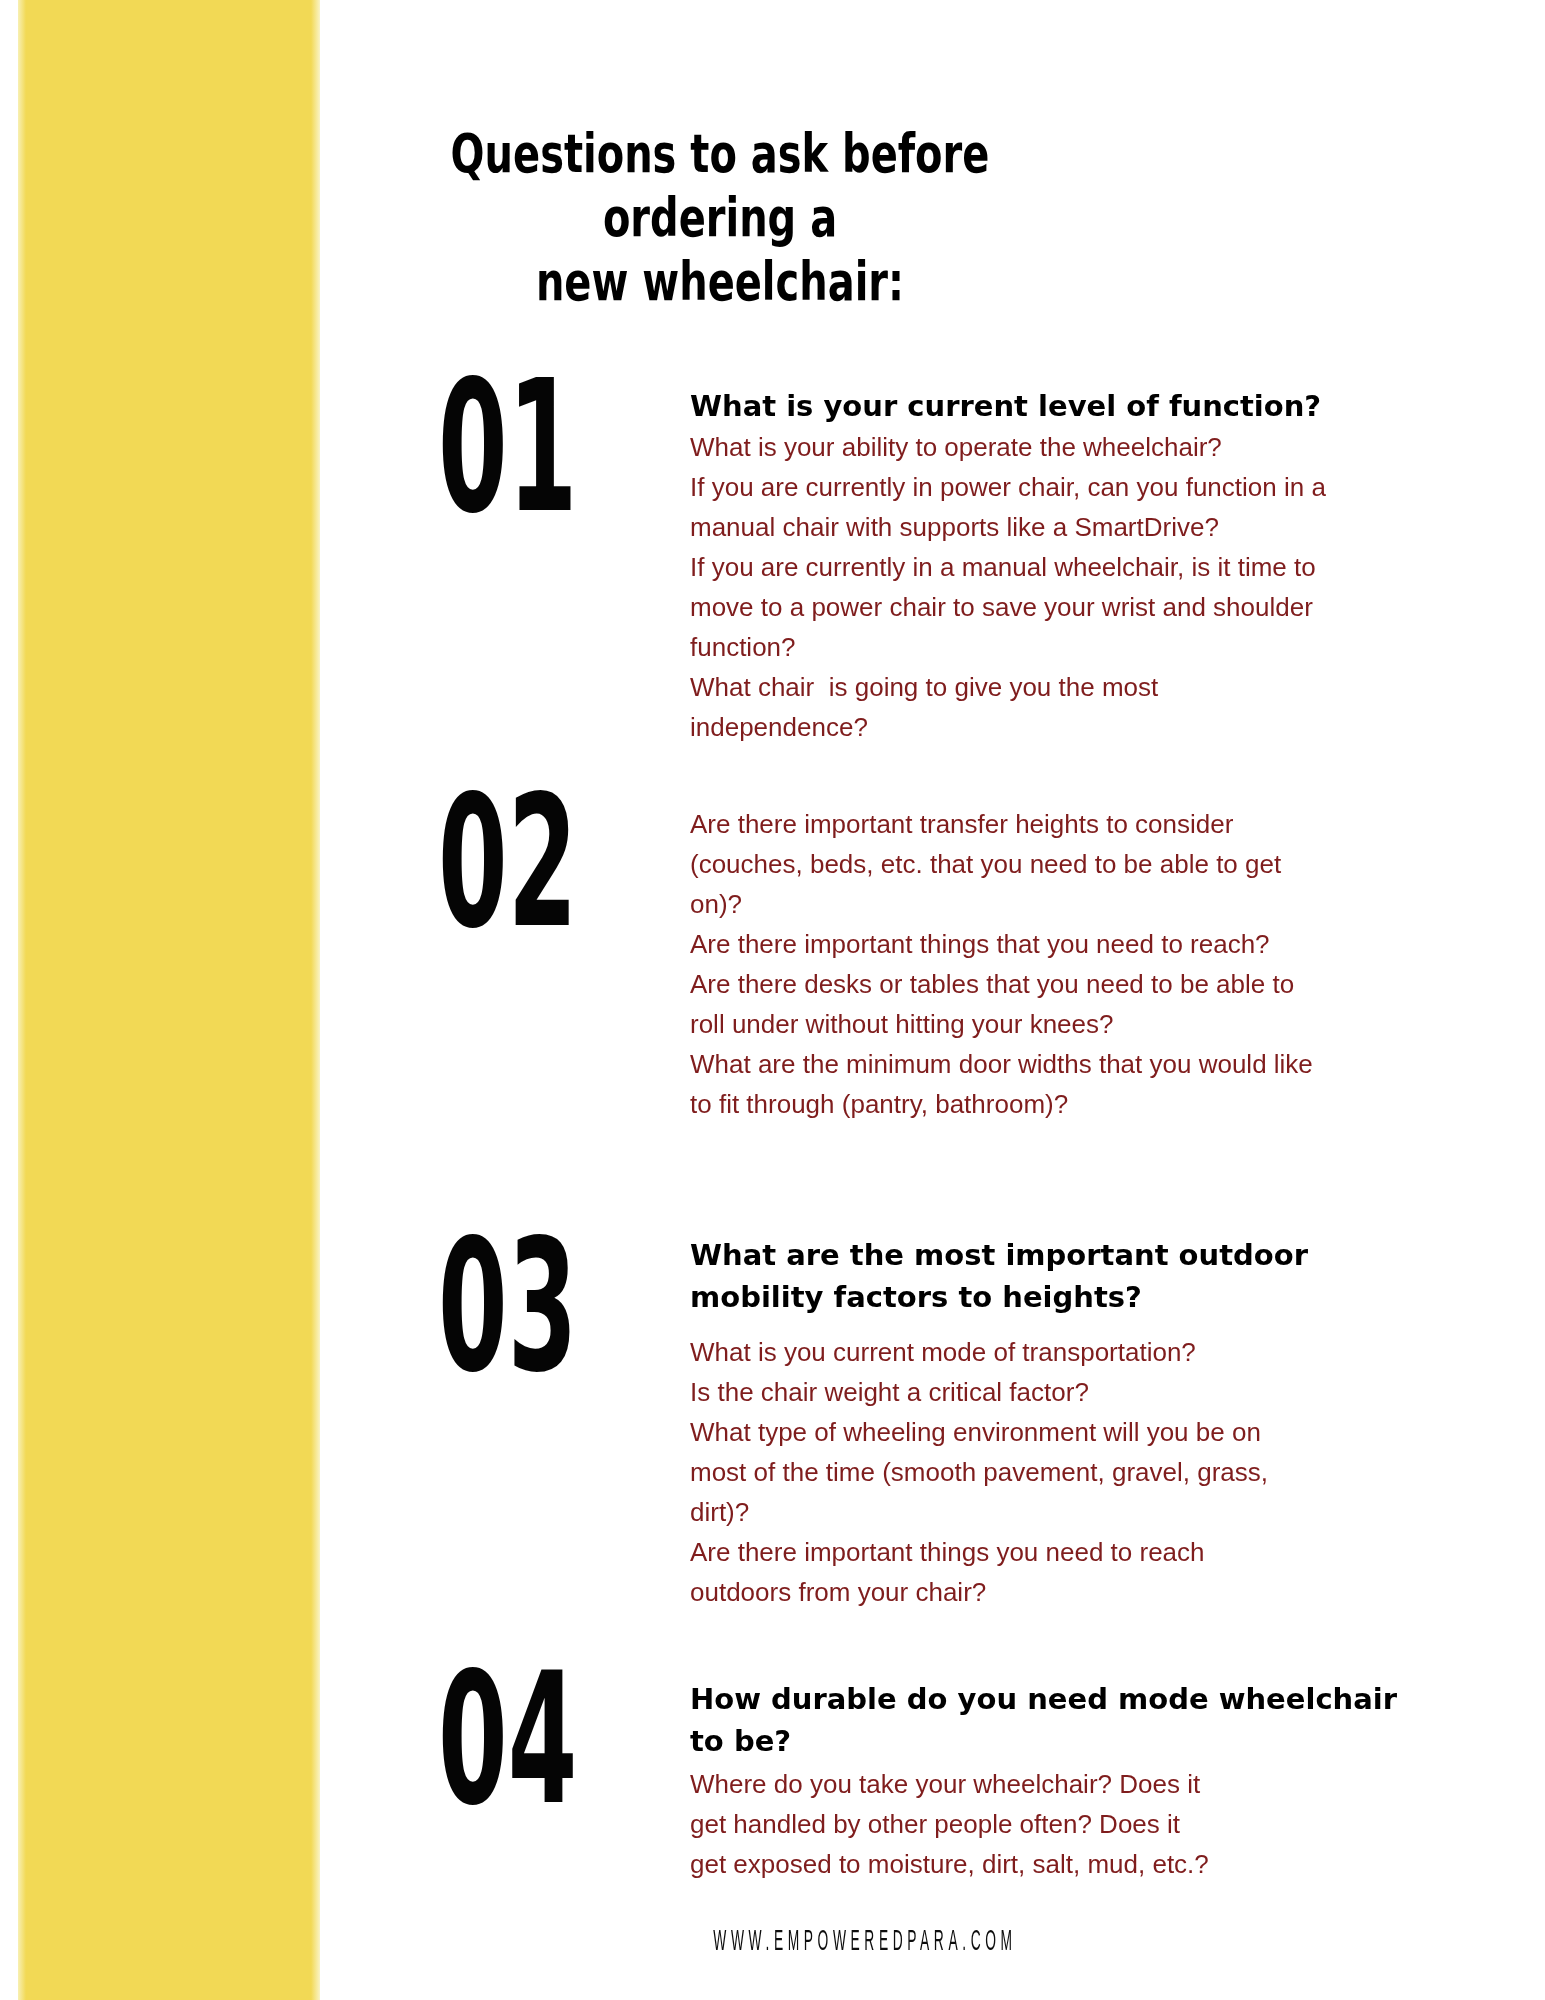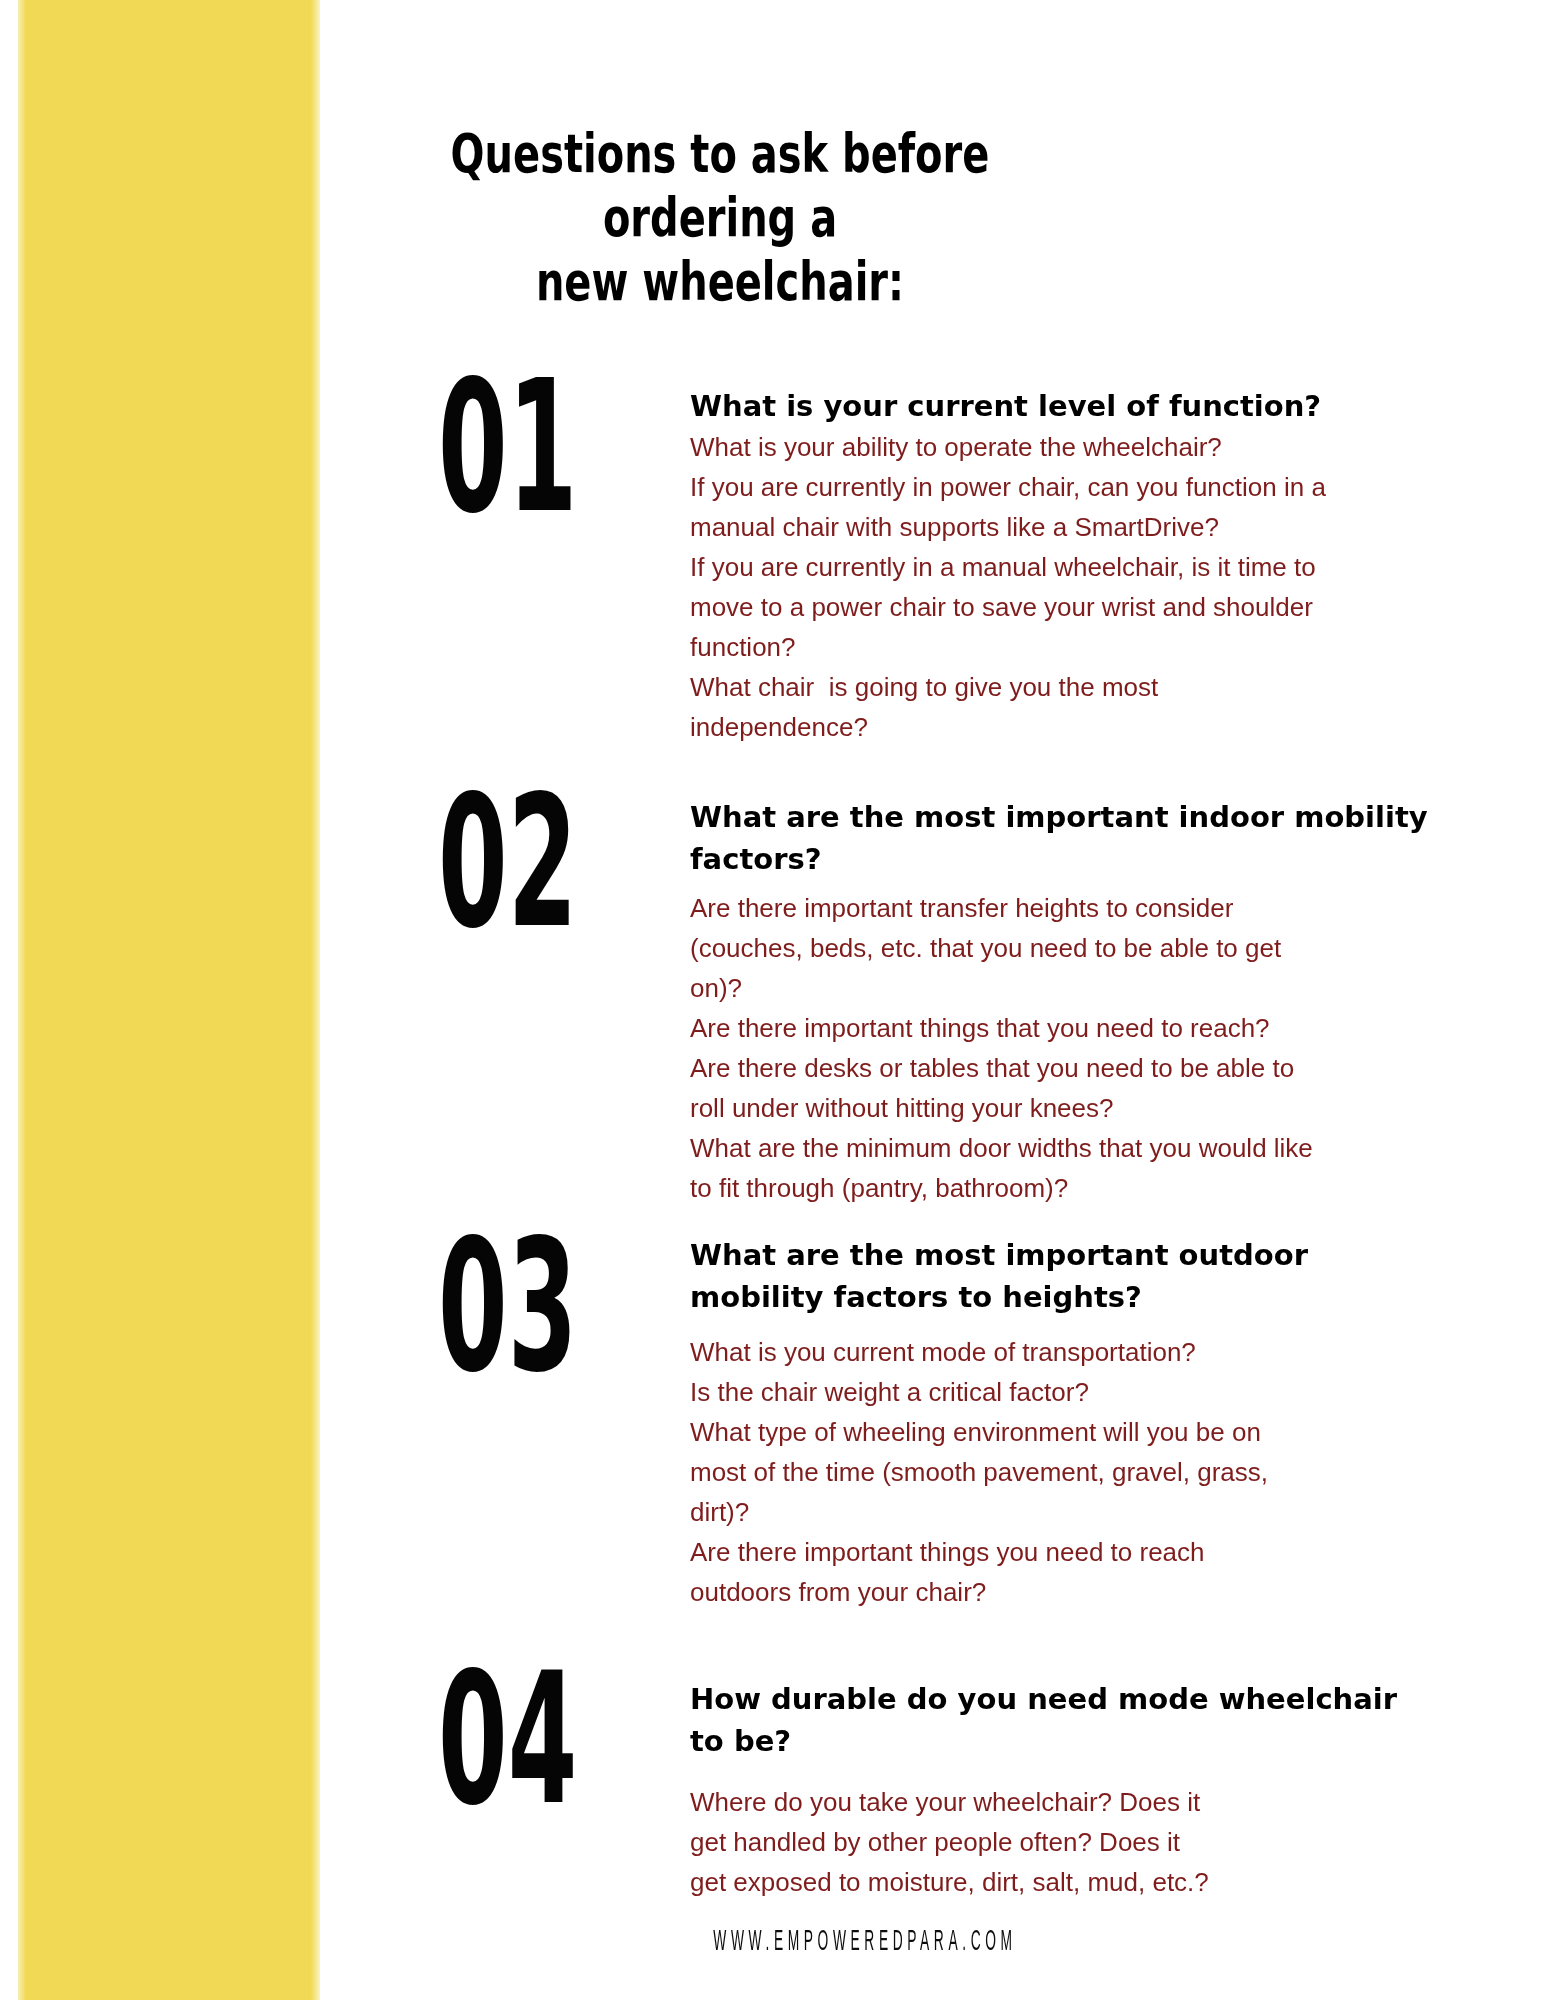--- a/index.html
+++ b/index.html
@@ -48,21 +48,21 @@
   .sec-body {
     font-family:"Liberation Sans", sans-serif;
     font-size:26px; line-height:40px;
     color:#7f1d1d;
     white-space:pre-wrap;
   }
   
   #sec1 { top:381px; } #sec1 .num { top:-2px; } #sec1 .sec-body { margin-top:0; }
   #sec2 { top:792px; } #sec2 .num { top:2px;  } #sec2 .sec-body { margin-top:8px; }
   #sec3 { top:1230px;} #sec3 .num { top:8px;  } #sec3 .sec-body { margin-top:14px; }
-  #sec4 { top:1674px;} #sec4 .num { top:-3px; } #sec4 .sec-body { margin-top:20px; }
+  #sec4 { top:1674px;} #sec4 .num { top:-3px; } #sec4 .sec-body { margin-top:2px; }
 
   .footer {
     position:absolute; left:320px; top:1922px; width:1090px;
     text-align:center;
     font-family:"Liberation Sans", sans-serif;
     font-size:30px; line-height:36px;
     font-weight:normal;
     letter-spacing:10px;
     color:#0d0d0d;
     transform:scaleX(0.46);
@@ -89,22 +89,20 @@
 move to a power chair to save your wrist and shoulder
 function?
 What chair  is going to give you the most
 independence?</div>
   </div>
 </div>
 
 <div class="section" id="sec2">
   <div class="num">02</div>
   <div class="sec-text">
-    <div class="sec-heading">What are the most important indoor mobility
-factors?</div>
     <div class="sec-body">Are there important transfer heights to consider
 (couches, beds, etc. that you need to be able to get
 on)?
 Are there important things that you need to reach?
 Are there desks or tables that you need to be able to
 roll under without hitting your knees?
 What are the minimum door widths that you would like
 to fit through (pantry, bathroom)?</div>
   </div>
 </div>

